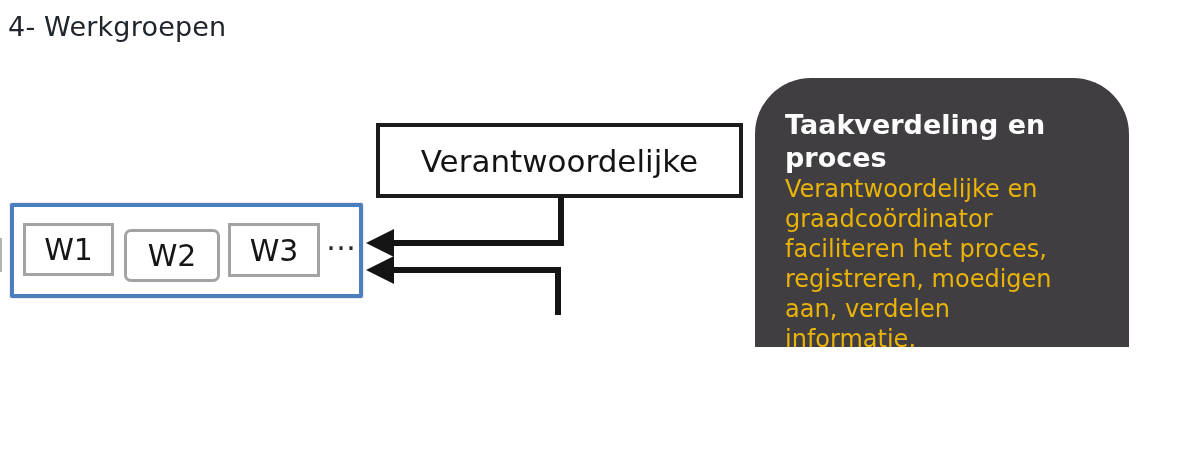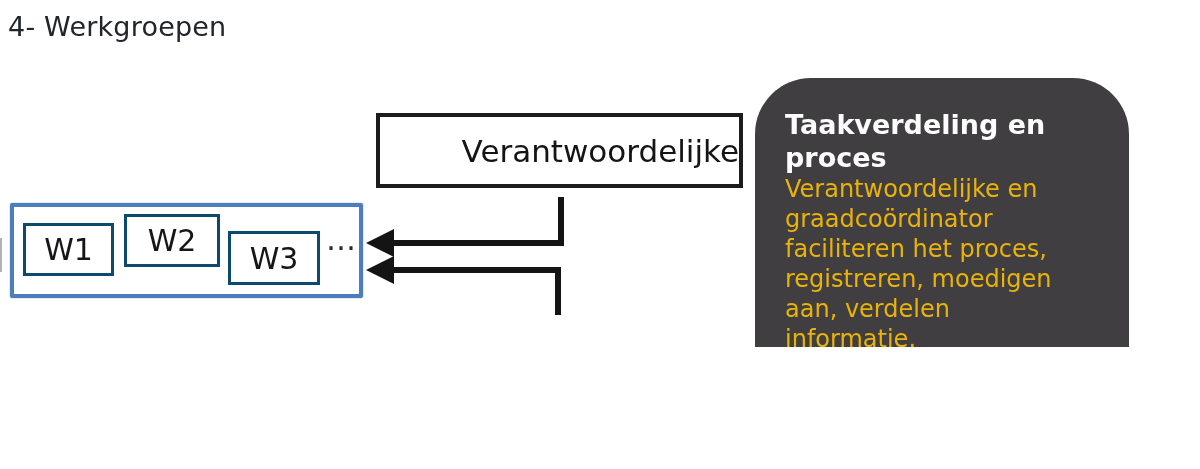--- a/index.html
+++ b/index.html
@@ -32,32 +32,32 @@
     width: 353px;
     height: 95px;
     border: 4px solid #4a7ebc;
     border-radius: 2px;
     background: #ffffff;
     box-sizing: border-box;
     box-shadow: 0 0 0 1px rgba(120,120,120,0.15);
   }
   .wg-box {
     position: absolute;
-    border: 3px solid #0c4a6e;
+    border: 3px solid #a3a3a3;
     background: #ffffff;
     box-sizing: border-box;
     display: flex;
     align-items: center;
     justify-content: center;
     font-size: 30px;
     color: #161616;
   }
   .wg-1 { left: 23px;  top: 223px; width: 91px; height: 53px; }
-  .wg-2 { left: 124px; top: 214px; width: 96px; height: 53px; }
-  .wg-3 { left: 228px; top: 231px; width: 92px; height: 54px; }
+  .wg-2 { left: 124px; top: 229px; width: 96px; height: 53px; border-radius: 7px; }
+  .wg-3 { left: 228px; top: 223px; width: 92px; height: 54px; }
   .wg-ellipsis {
     position: absolute;
     left: 326px;
     top: 222px;
     font-size: 30px;
     color: #2a2a2a;
   }
   
   .role-box {
     position: absolute;
@@ -66,21 +66,21 @@
     height: 75px;
     border: 4px solid #1c1c1c;
     background: #ffffff;
     box-sizing: border-box;
     display: flex;
     align-items: center;
     justify-content: center;
     font-size: 31px;
     color: #141414;
   }
-  .role-responsible { top: 113px; justify-content: flex-end; }
+  .role-responsible { top: 123px; }
   .role-coordinator { top: 313px; }
   
   .connectors {
     position: absolute;
     left: 0; top: 0;
     width: 1200px;
     height: 469px;
     pointer-events: none;
   }
   

